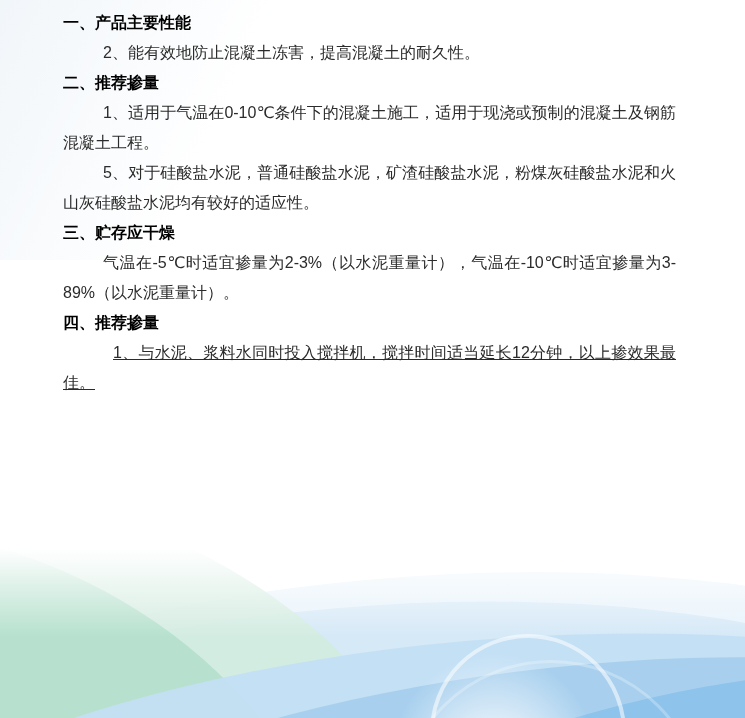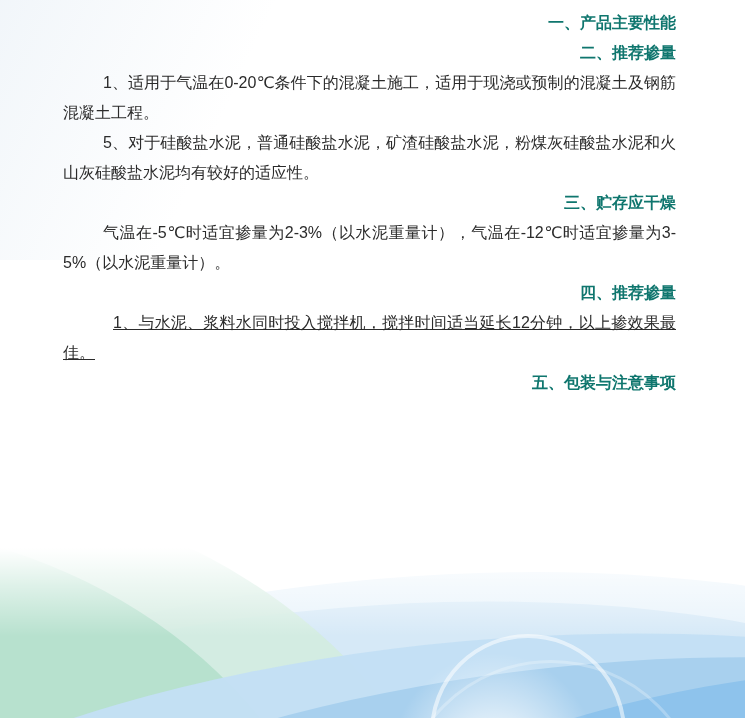--- a/index.html
+++ b/index.html
@@ -14,21 +14,21 @@
     background:linear-gradient(115deg,rgba(234,241,247,0.65) 0%,rgba(255,255,255,0) 32%);
     pointer-events:none;
   }
   
   #doc{
     position:absolute;left:63px;top:8px;width:613px;
     color:#2b2b2b;font-size:16px;line-height:30px;
     text-align:justify;
   }
   #doc .para{margin:0;padding:0;}
-  #doc .heading{font-weight:bold;color:#0f766e;text-align:right;}
+  #doc .heading{font-weight:bold;color:#000000;text-align:left;}
   #doc .body{text-indent:40px;}
   #doc .body-deep{text-indent:50px;text-decoration:underline;}
   
   .deco{
     position:absolute;left:0;bottom:0;width:745px;height:170px;
     overflow:hidden;pointer-events:none;
   }
   .deco .shape{position:absolute;border-radius:50%;}
   .wave-blue-1{left:-350px;top:30px;width:1500px;height:600px;background:#e8f3fb;transform:rotate(-5deg);}
   .wave-blue-2{left:-420px;top:62px;width:1500px;height:600px;background:#d6e9f7;transform:rotate(-6deg);}
@@ -69,21 +69,21 @@
   <div class="shape wave-blue-4"></div>
   <div class="shape wave-blue-5"></div>
   <div class="flare-ring-2"></div>
   <div class="flare-ring-1"></div>
   <div class="flare-glow"></div>
   <div class="deco-fade"></div>
 </div>
 
 <div id="doc" style="color: rgb(43, 43, 43);">
     <div class="para heading">一、产品主要性能</div>
+    <div class="para body">2、能有效地防止混凝土冻害，提高混凝土的耐久性。</div>
     <div class="para heading">二、推荐掺量</div>
-    <div class="para body">1、适用于气温在0-20℃条件下的混凝土施工，适用于现浇或预制的混凝土及钢筋混凝土工程。</div>
+    <div class="para body">1、适用于气温在0-10℃条件下的混凝土施工，适用于现浇或预制的混凝土及钢筋混凝土工程。</div>
     <div class="para body">5、对于硅酸盐水泥，普通硅酸盐水泥，矿渣硅酸盐水泥，粉煤灰硅酸盐水泥和火山灰硅酸盐水泥均有较好的适应性。</div>
     <div class="para heading">三、贮存应干燥</div>
-    <div class="para body">气温在-5℃时适宜掺量为2-3%（以水泥重量计），气温在-12℃时适宜掺量为3-5%（以水泥重量计）。</div>
+    <div class="para body">气温在-5℃时适宜掺量为2-3%（以水泥重量计），气温在-10℃时适宜掺量为3-89%（以水泥重量计）。</div>
     <div class="para heading">四、推荐掺量</div>
     <div class="para body-deep">1、与水泥、浆料水同时投入搅拌机，搅拌时间适当延长12分钟，以上掺效果最佳。</div>
-    <div class="para heading">五、包装与注意事项</div>
   </div>
 
 </body></html>

